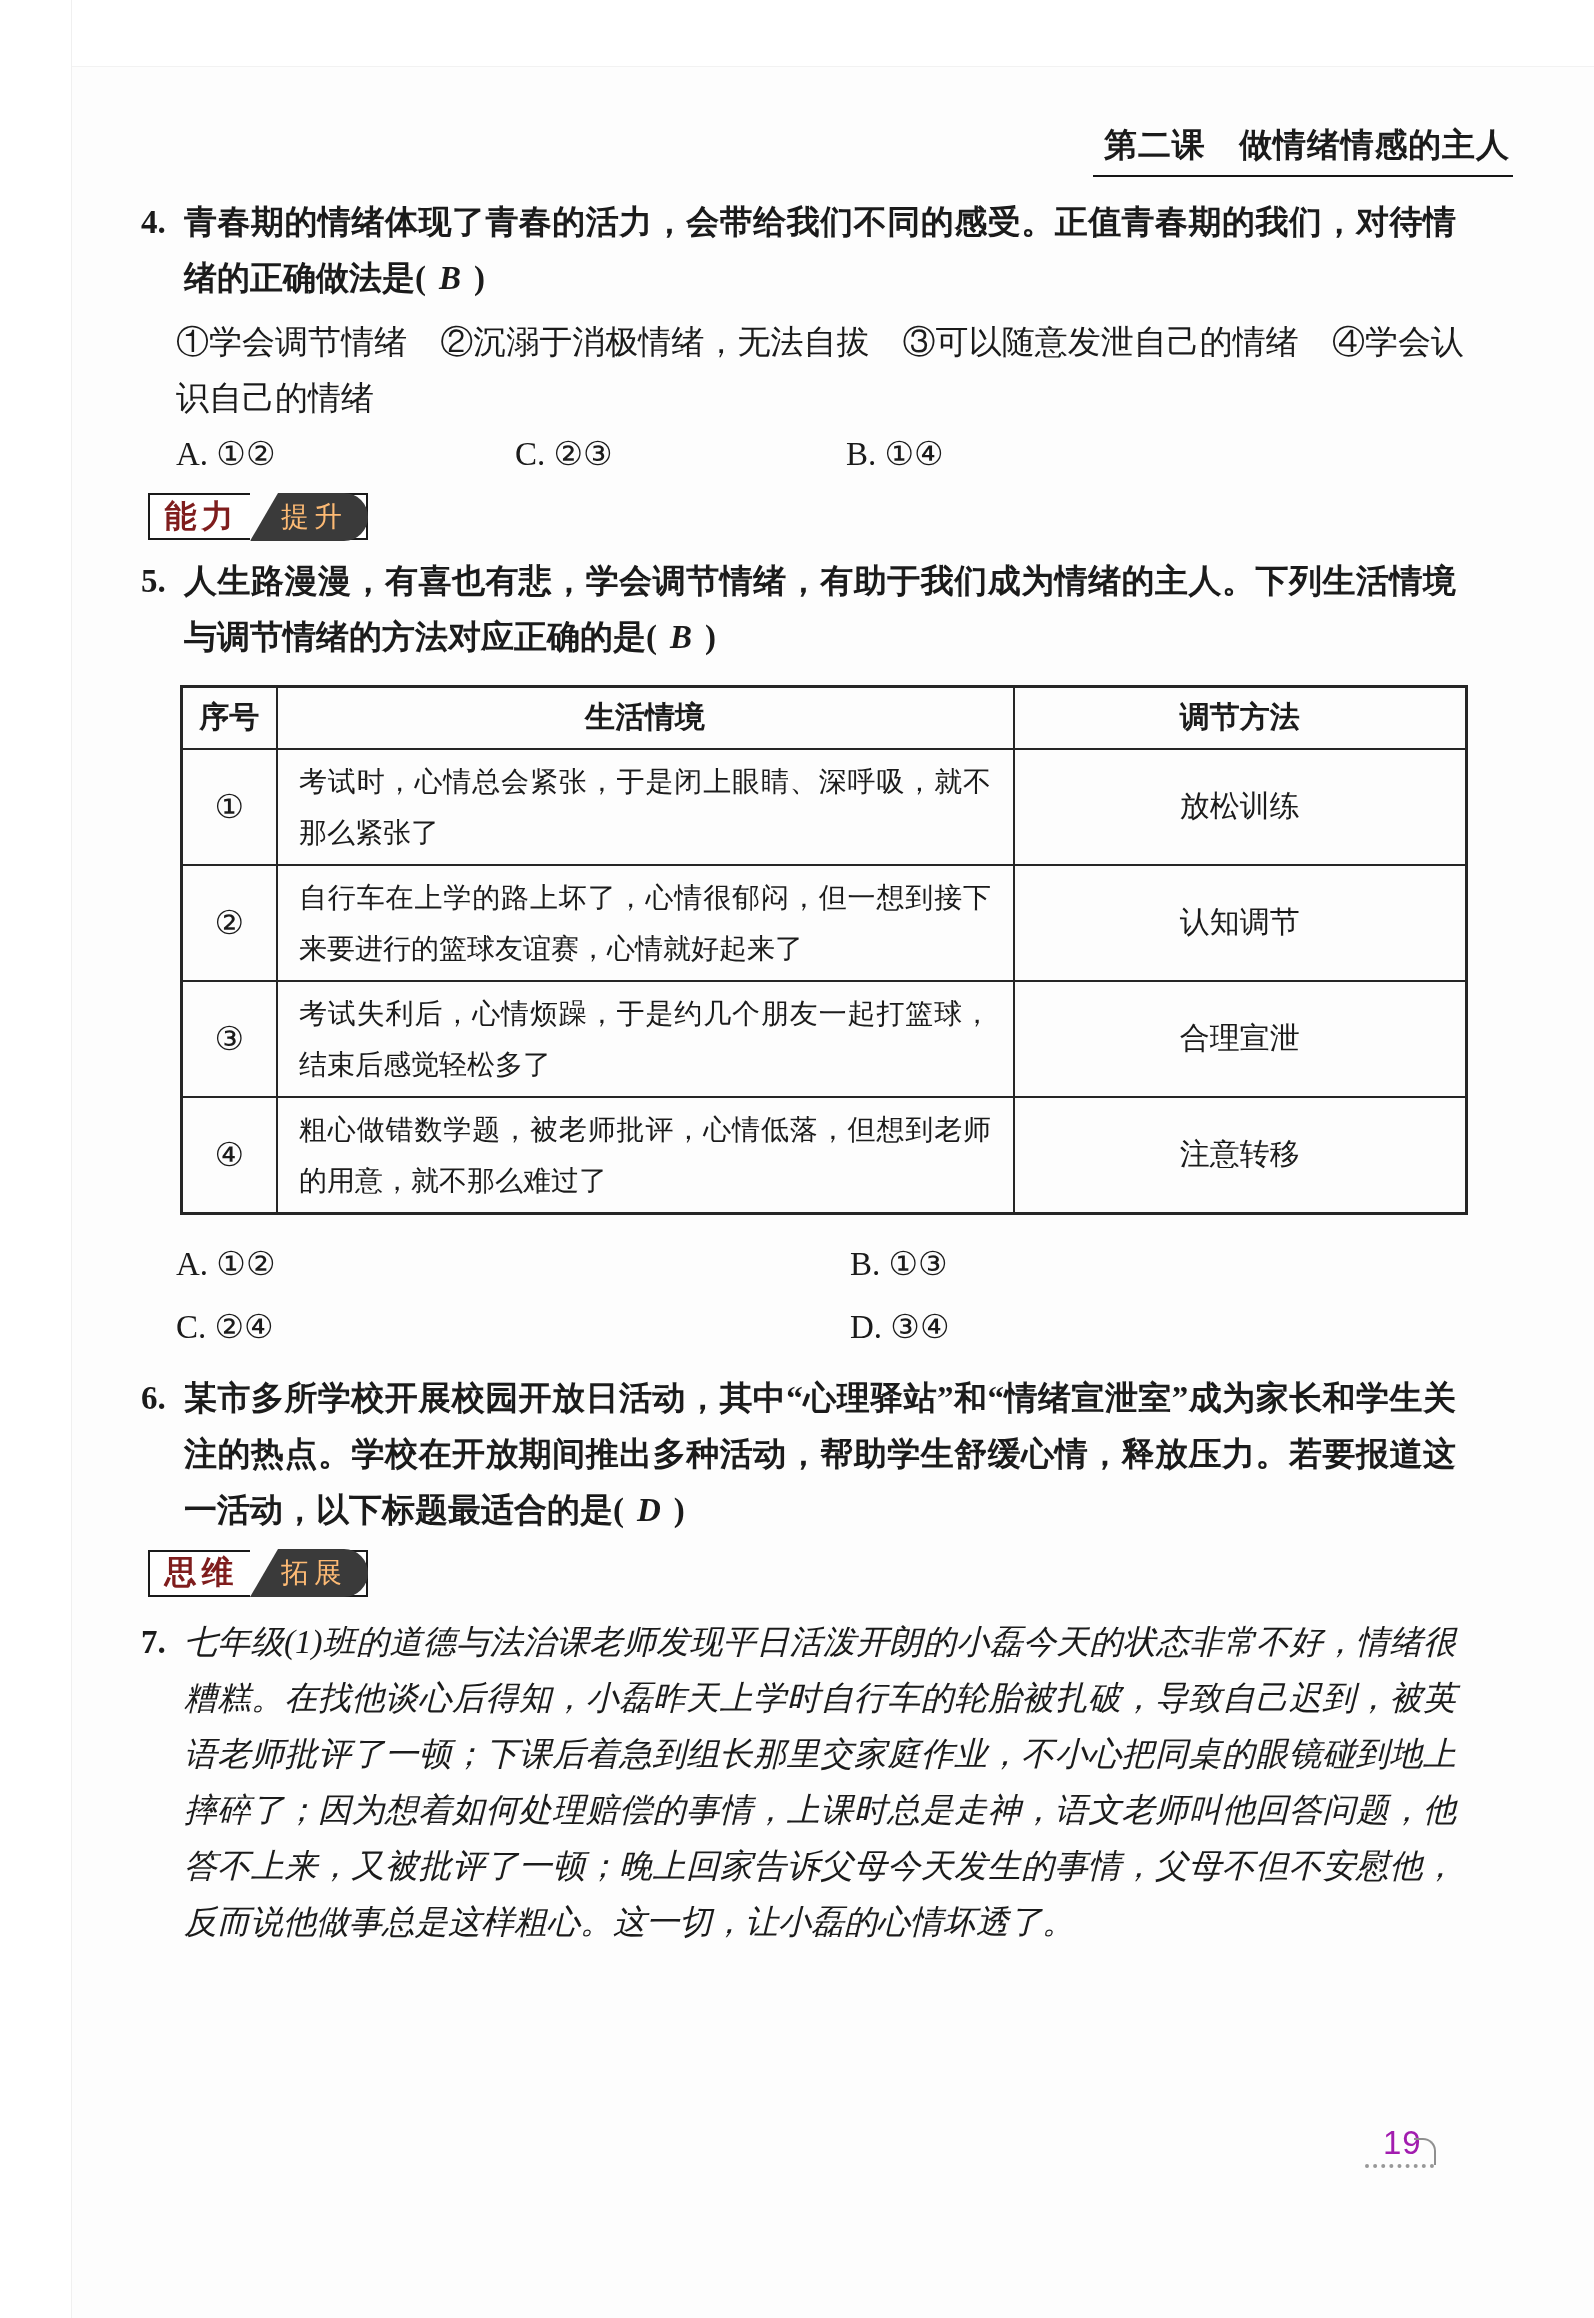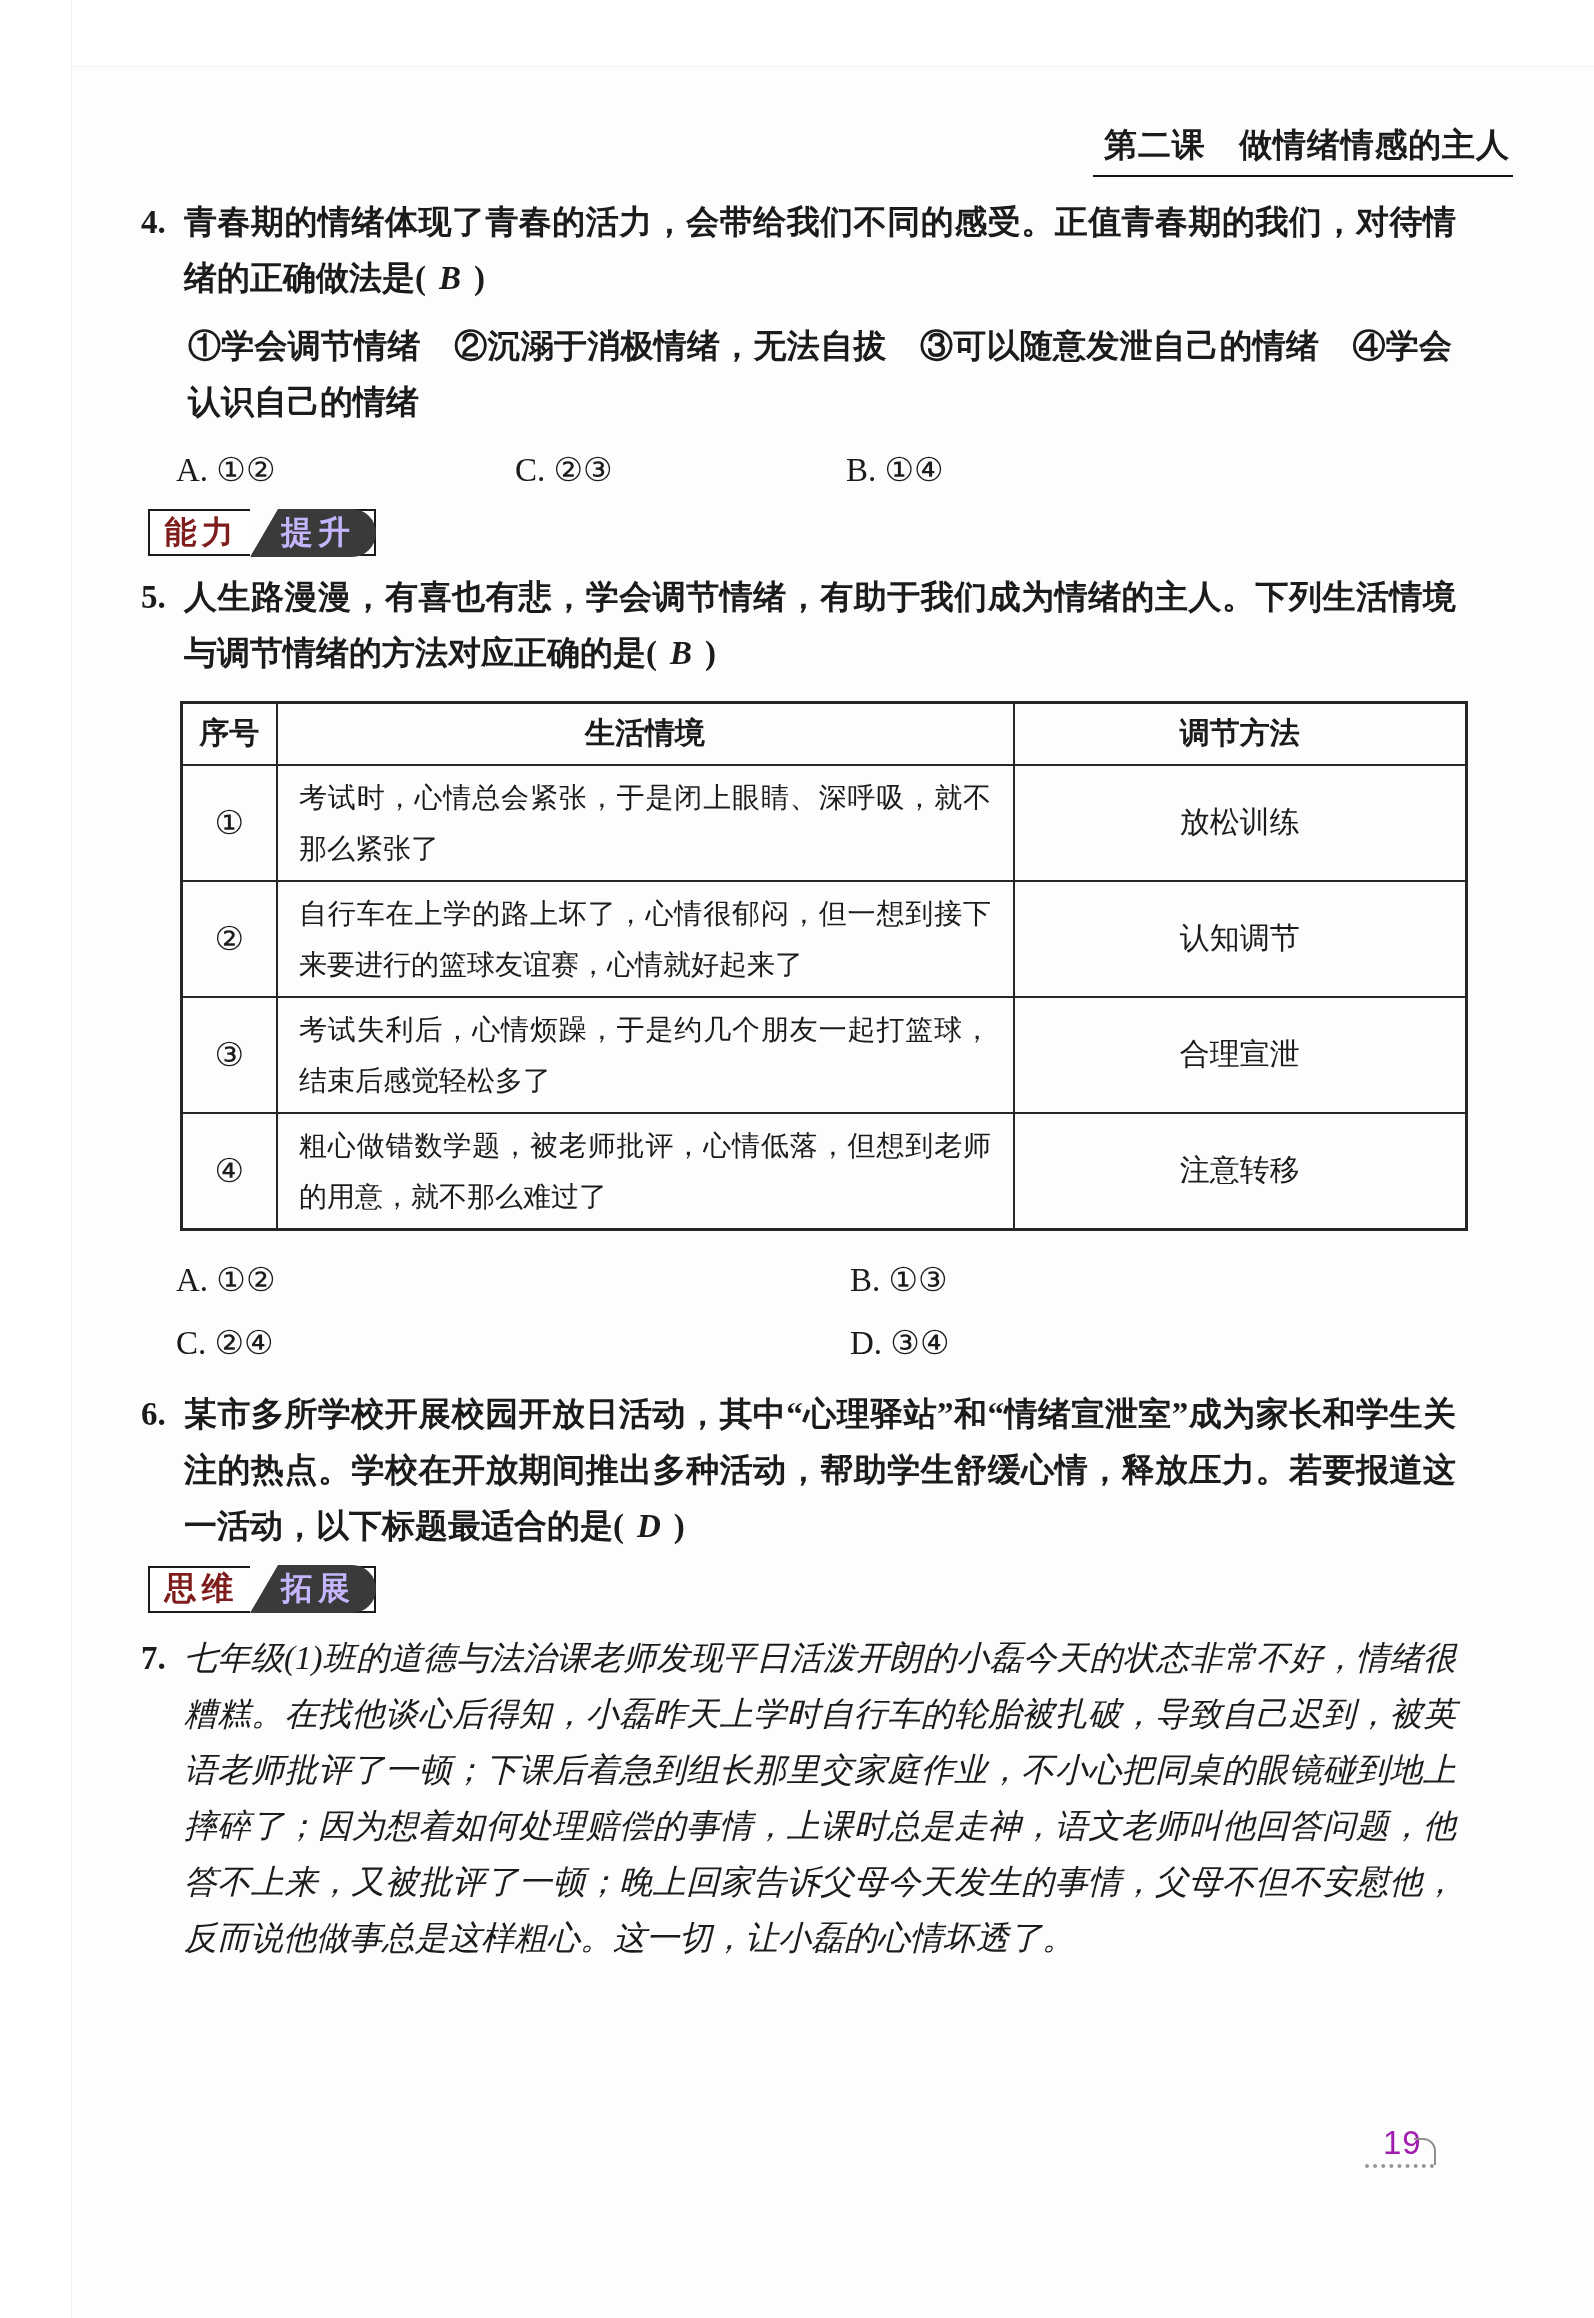--- a/index.html
+++ b/index.html
@@ -28,21 +28,21 @@
     padding:0 3.3px 7.4px 11.5px;
     border-bottom:2.5px solid #161616;
   }
 
   
   .content { margin-left:141px; width:1323px; }
 
   .q { position:relative; padding-left:35px; font-size:33px; line-height:56px; text-align:justify; }
   .qnum { position:absolute; left:0; top:0; font-weight:700; }
   .stem { margin:8px; font-weight:700; }
-  .items { margin:12px; font-weight:700; }
+  .items { margin:0; font-weight:400; }
   .ans { display:inline-block; padding:0 13px; font-weight:700; font-style:italic; }
 
   .q4 { margin-top:16.4px; }
   .opts4 { display:grid; grid-template-columns:339px 331px 335px auto; font-weight:400; }
   .opts4 span { white-space:nowrap; }
 
   
   .badge-row { margin:11.5px 0 0 6.6px; height:48px; }
   .badge {
     display:inline-flex; align-items:stretch;
@@ -51,22 +51,22 @@
     font-family:"Liberation Sans","DejaVu Sans",sans-serif;
   }
   .badge-left {
     display:flex; align-items:center;
     padding:0 11.5px 0 15px;
     font-size:32px; font-weight:700; color:#7f1d1d; letter-spacing:5px;
   }
   .badge-right {
     position:relative;
     display:flex; align-items:center;
-    background:#3a3a3a; color:#c4b5fd;
-    font-size:32px; font-weight:700; letter-spacing:5px;
+    background:#3a3a3a; color:#fdba74;
+    font-size:28px; font-weight:400; letter-spacing:5px;
     padding:0 21.4px 0 31px;
     margin:-2.5px -2.5px -2.5px 0;
     border-radius:1.6px 25px 25px 1.6px;
   }
   .badge-right::before {
     content:""; position:absolute; left:0; top:0;
     width:0; height:0;
     border-top:48px solid #fdfdfd;
     border-right:28px solid transparent;
   }

